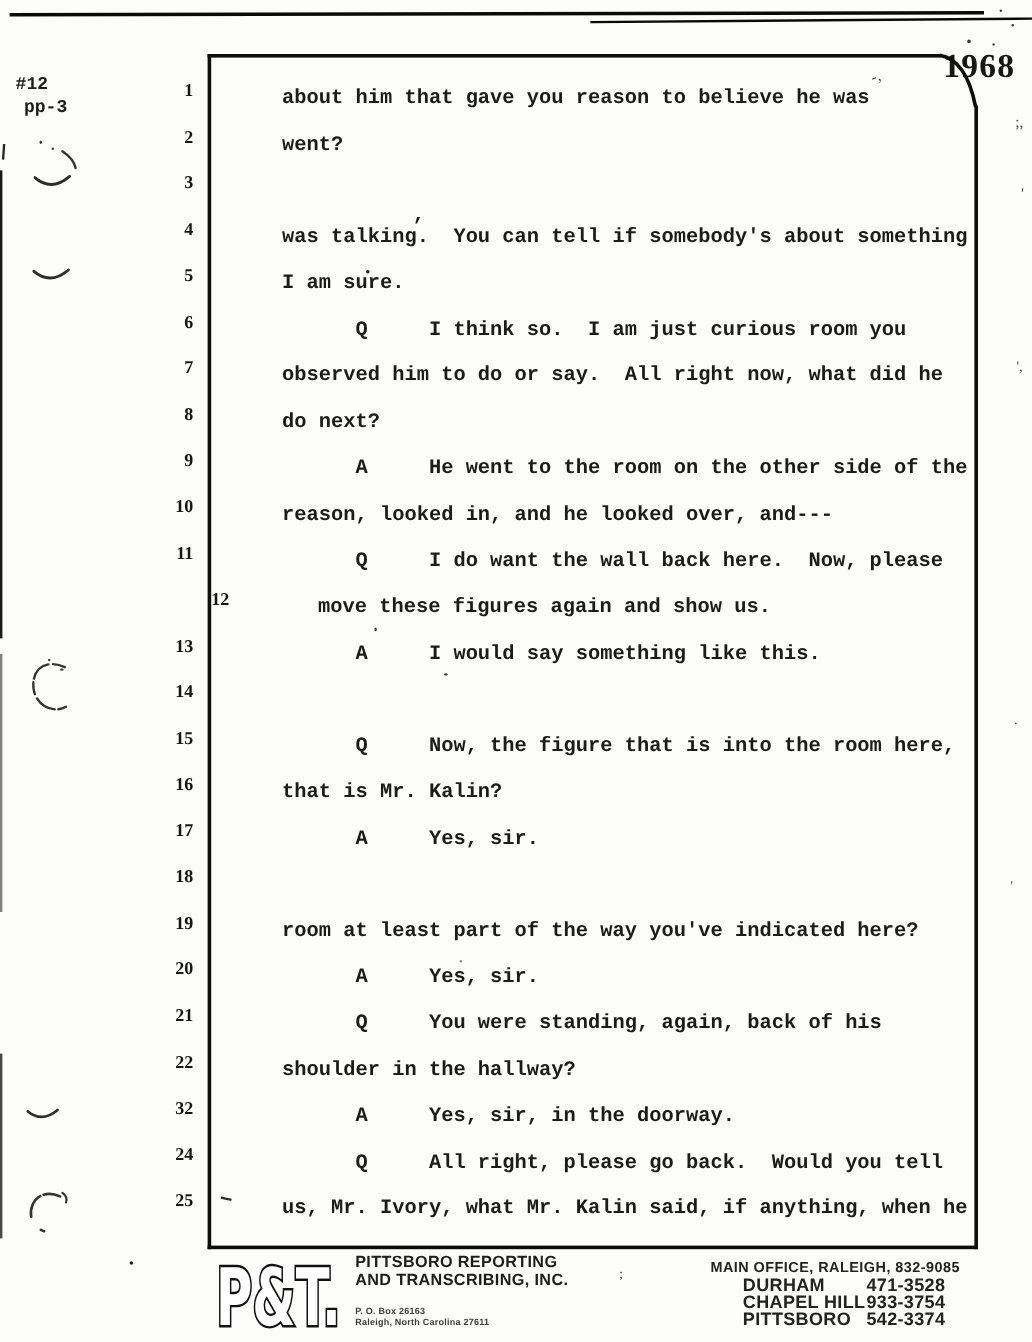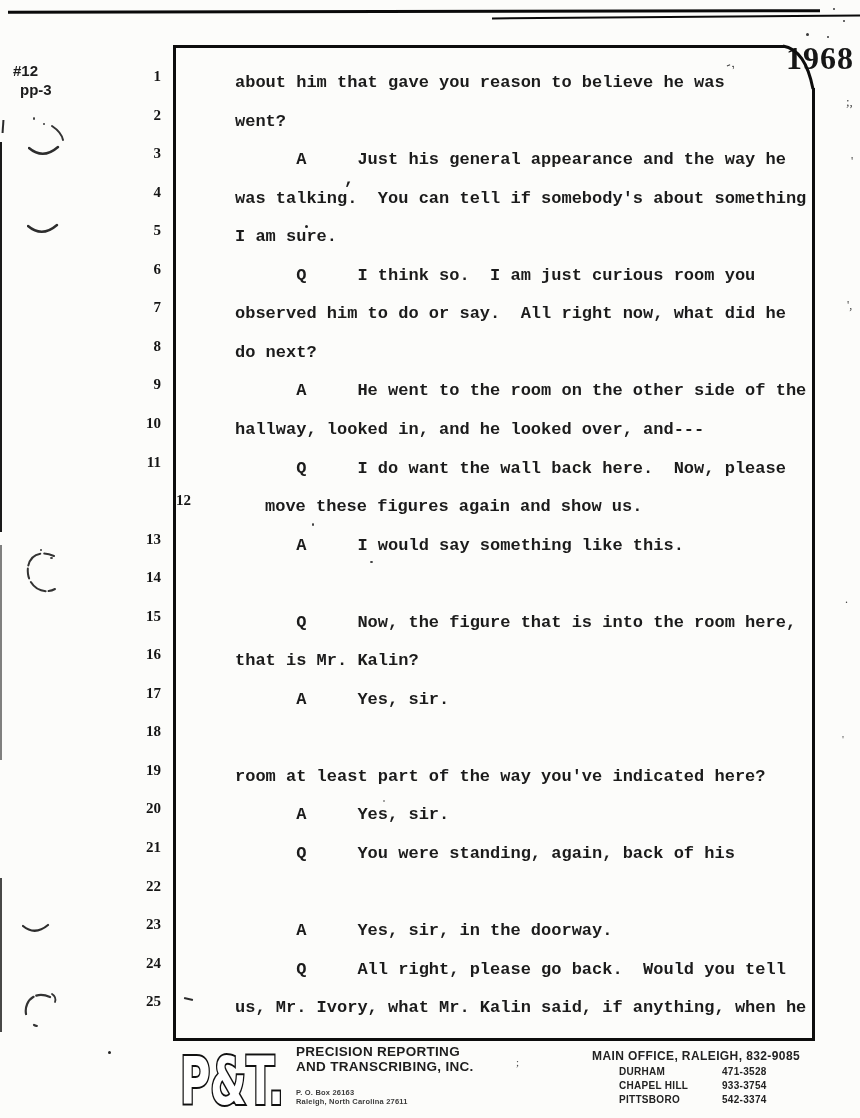--- a/index.html
+++ b/index.html
@@ -11,25 +11,25 @@
     font-family:"Liberation Sans",sans-serif;
     color:#1a1a1a;
   }
   
   .top-rule-a{position:absolute;left:8px;top:10px;width:812px;height:3px;background:#0a0a0a;transform:rotate(-0.12deg);}
   .top-rule-b{position:absolute;left:492px;top:16px;width:368px;height:2px;background:#0a0a0a;transform:rotate(-0.45deg);}
   .left-edge{position:absolute;background:#1a1a1a;width:2px;left:0;}
   .page-number{
     position:absolute;left:786px;top:40px;
     font-family:"Liberation Serif",serif;
-    font-size:32px;font-weight:600;letter-spacing:1px;color:#161616;
+    font-size:28px;font-weight:600;letter-spacing:1px;color:#161616;
   }
   .header-note{
     position:absolute;
-    font-family:Liberation Sans, sans-serif;
+    font-family:Liberation Mono, monospace;
     font-weight:bold;font-size:15px;color:#1c1c1c;white-space:pre;
   }
   
   .box-edge{position:absolute;background:#0d0d0d;}
   .notch-svg{position:absolute;left:782px;top:43px;}
   
   .t-row{position:absolute;left:0;width:860px;height:39px;}
   .t-num{
     position:absolute;left:130px;top:0;width:31px;text-align:right;
     font-family:"Liberation Serif",serif;font-weight:bold;font-size:15px;color:#151515;
@@ -42,21 +42,21 @@
   
   .mark{position:absolute;}
   .speck{position:absolute;background:#3a3a3a;border-radius:50%;}
   .margin-glyph{position:absolute;font-family:"Liberation Serif",serif;color:#444;}
   .stray{position:absolute;font-family:"Liberation Mono",monospace;font-weight:bold;color:#1b1b1b;}
   
   .logo-svg{position:absolute;left:178px;top:1044px;}
   .company{position:absolute;left:296px;top:1045px;font-weight:bold;font-size:13.5px;line-height:14.5px;letter-spacing:0.3px;color:#1d1d1d;white-space:pre;}
   .address{position:absolute;left:296px;top:1088px;font-weight:bold;font-size:7.5px;line-height:9px;color:#3c3c3c;letter-spacing:0.2px;}
   .contact-main{position:absolute;left:592px;top:1049px;font-weight:bold;font-size:12px;letter-spacing:0.4px;color:#222;}
-  .contact-rows{position:absolute;left:619px;top:1065px;font-weight:bold;font-size:10px;line-height:14px;letter-spacing:0.3px;color:#222;}
+  .contact-rows{position:absolute;left:619px;top:1065px;font-weight:bold;font-size:15px;line-height:14px;letter-spacing:0.3px;color:#222;}
   .contact-row .oname{display:inline-block;width:103px;}
 </style>
 </head>
 <body>
 
 <div class="top-rule-a"></div>
 <div class="top-rule-b"></div>
 
 <div class="left-edge" style="top:142px;height:390px;"></div>
 <div class="left-edge" style="top:545px;height:215px;opacity:.55;width:1.5px;"></div>
@@ -83,21 +83,20 @@
     <div class="t-row" style="top: 68px;">
     <span class="t-num">1</span>
     <span class="t-text">about him that gave you reason to believe he was</span>
   </div>
     <div class="t-row" style="top: 106.55px;">
     <span class="t-num">2</span>
     <span class="t-text">went?</span>
   </div>
     <div class="t-row" style="top: 145.1px;">
     <span class="t-num">3</span>
-    <span class="t-text">      A     Just his general appearance and the way he</span>
   </div>
     <div class="t-row" style="top: 183.65px;">
     <span class="t-num">4</span>
     <span class="t-text">was talking.  You can tell if somebody's about something</span>
   </div>
     <div class="t-row" style="top: 222.2px;">
     <span class="t-num">5</span>
     <span class="t-text">I am sure.</span>
   </div>
     <div class="t-row" style="top: 260.75px;">
@@ -111,21 +110,21 @@
     <div class="t-row" style="top: 337.85px;">
     <span class="t-num">8</span>
     <span class="t-text">do next?</span>
   </div>
     <div class="t-row" style="top: 376.4px;">
     <span class="t-num">9</span>
     <span class="t-text">      A     He went to the room on the other side of the</span>
   </div>
     <div class="t-row" style="top: 414.95px;">
     <span class="t-num">10</span>
-    <span class="t-text">hallway, looked in, and he looked over, and---</span>
+    <span class="t-text">reason, looked in, and he looked over, and---</span>
   </div>
     <div class="t-row" style="top: 453.5px;">
     <span class="t-num">11</span>
     <span class="t-text">      Q     I do want the wall back here.  Now, please</span>
   </div>
     <div class="t-row" style="top: 492.05px; margin-left: 30px;">
     <span class="t-num">12</span>
     <span class="t-text">move these figures again and show us.</span>
   </div>
     <div class="t-row" style="top: 530.6px;">
@@ -157,23 +156,24 @@
     <div class="t-row" style="top: 800.45px;">
     <span class="t-num">20</span>
     <span class="t-text">      A     Yes, sir.</span>
   </div>
     <div class="t-row" style="top: 839px;">
     <span class="t-num">21</span>
     <span class="t-text">      Q     You were standing, again, back of his</span>
   </div>
     <div class="t-row" style="top: 877.55px;">
     <span class="t-num">22</span>
+    <span class="t-text">shoulder in the hallway?</span>
   </div>
     <div class="t-row" style="top: 916.1px;">
-    <span class="t-num">23</span>
+    <span class="t-num">32</span>
     <span class="t-text">      A     Yes, sir, in the doorway.</span>
   </div>
     <div class="t-row" style="top: 954.65px;">
     <span class="t-num">24</span>
     <span class="t-text">      Q     All right, please go back.  Would you tell</span>
   </div>
     <div class="t-row" style="top: 993.2px;">
     <span class="t-num">25</span>
     <span class="t-text">us, Mr. Ivory, what Mr. Kalin said, if anything, when he</span>
   </div>
@@ -216,20 +216,20 @@
 <div class="margin-glyph" style="left:851px;top:154px;font-size:12px;">'</div>
 <div class="margin-glyph" style="left:847px;top:298px;font-size:12px;">',</div>
 <div class="margin-glyph" style="left:845px;top:592px;font-size:12px;">.</div>
 <div class="margin-glyph" style="left:842px;top:733px;font-size:11px;">'</div>
 <div class="margin-glyph" style="left:726px;top:56px;font-size:13px;transform:rotate(-20deg);">-,</div>
 <div class="margin-glyph" style="left:516px;top:1056px;font-size:11px;">;</div>
 
 <svg class="logo-svg" width="110" height="74" viewBox="0 0 110 74">
   <text x="2" y="60" font-family="DejaVu Sans, sans-serif" font-size="66" font-weight="bold" textLength="104" lengthAdjust="spacingAndGlyphs" fill="#ffffff" stroke="#111" stroke-width="4" paint-order="stroke">P&amp;T.</text>
 </svg>
-<div class="company"><span>PRECISION REPORTING</span><br><span>AND TRANSCRIBING, INC.</span></div>
+<div class="company"><span>PITTSBORO REPORTING</span><br><span>AND TRANSCRIBING, INC.</span></div>
 <div class="address"><span>P. O. Box 26163</span><br><span>Raleigh, North Carolina 27611</span></div>
 <div class="contact-main">MAIN OFFICE, RALEIGH, 832-9085</div>
 <div class="contact-rows">
   <div class="contact-row"><span class="oname">DURHAM</span><span>471-3528</span></div>
   <div class="contact-row"><span class="oname">CHAPEL HILL</span><span>933-3754</span></div>
   <div class="contact-row"><span class="oname">PITTSBORO</span><span>542-3374</span></div>
 </div>
 
 </body></html>

